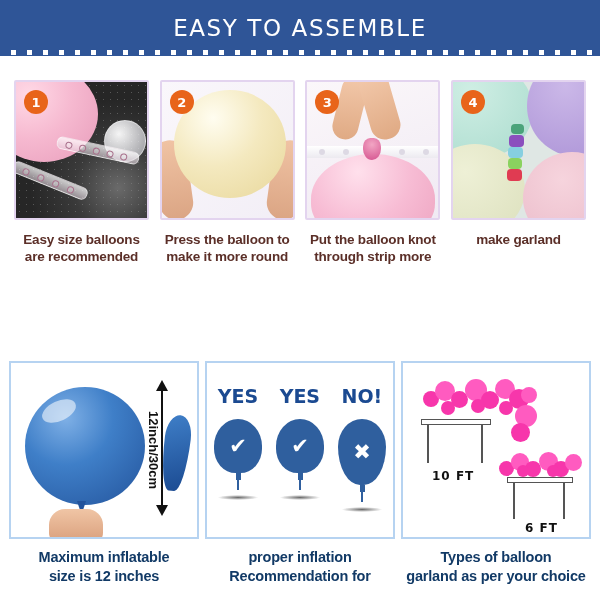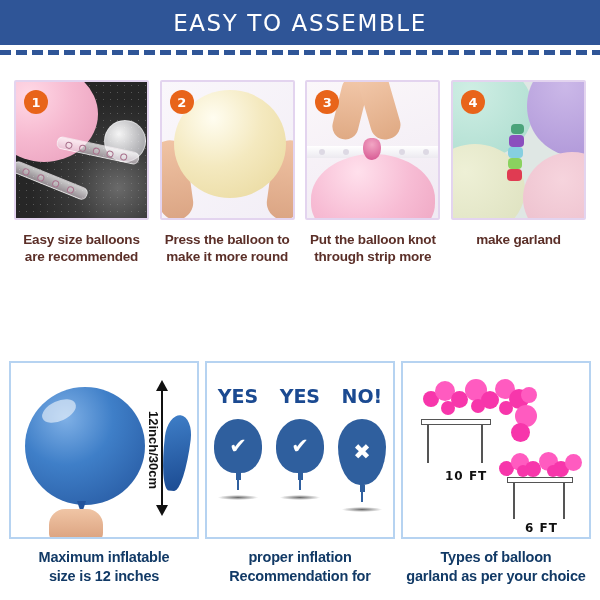--- a/index.html
+++ b/index.html
@@ -4,21 +4,21 @@
 <style>
   html,body{margin:0;padding:0;}
   body{
     width:600px;height:600px;overflow:hidden;background:#ffffff;
     font-family:"Liberation Sans",sans-serif;
   }
   .page{position:relative;width:600px;height:600px;background:#fff;}
 
   
   .banner{
-    position:absolute;left:0;top:0;width:600px;height:45px;
+    position:absolute;left:0;top:0;width:600px;height:56px;
     background:#2f5597;display:flex;align-items:center;justify-content:center;
   }
   .banner-title{
     color:#ffffff;font-size:23px;letter-spacing:1.6px;
     font-family:"DejaVu Sans",sans-serif;font-weight:400;
     text-transform:uppercase;
   }
   .dash-rule{
     position:absolute;left:0;top:50px;width:600px;height:5px;
     background:repeating-linear-gradient(to right,#2f5597 0 11px,#ffffff 11px 16px);
@@ -311,21 +311,21 @@
           <b class="o" style="left:100px;top:12px;width:16px;height:16px"></b>
           <b style="left:20px;top:26px;width:14px;height:14px"></b>
           <b style="left:50px;top:24px;width:14px;height:14px"></b>
           <b style="left:78px;top:26px;width:14px;height:14px"></b>
         </div>
         <div class="tbl" style="left:18px;top:56px;width:70px;height:44px;">
           <div class="top" style="width:70px"></div>
           <div class="leg" style="left:6px;height:38px"></div>
           <div class="leg" style="left:60px;height:38px"></div>
         </div>
-        <div class="ftlabel" style="left:42px;top:106px;">10 FT</div>
+        <div class="ftlabel" style="left:29px;top:106px;">10 FT</div>
 
         <div class="garland" style="left:96px;top:88px;width:86px;height:30px;">
           <b style="left:0px;top:10px;width:15px;height:15px"></b>
           <b class="o" style="left:12px;top:2px;width:18px;height:18px"></b>
           <b style="left:26px;top:10px;width:16px;height:16px"></b>
           <b class="o" style="left:40px;top:1px;width:19px;height:19px"></b>
           <b style="left:54px;top:10px;width:16px;height:16px"></b>
           <b class="o" style="left:66px;top:3px;width:17px;height:17px"></b>
           <b style="left:18px;top:14px;width:12px;height:12px"></b>
           <b style="left:48px;top:14px;width:12px;height:12px"></b>

